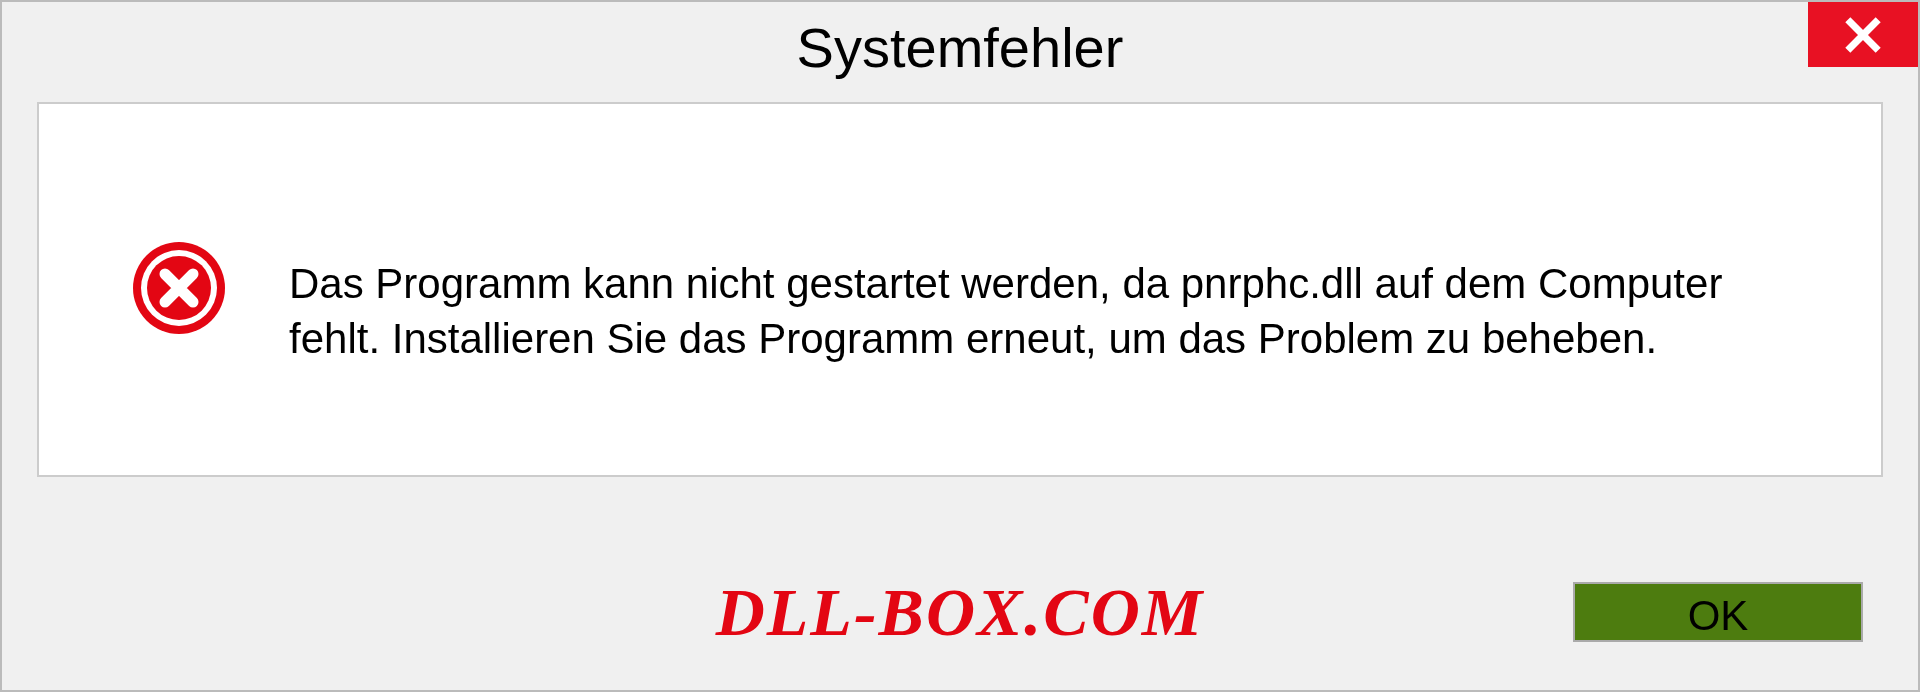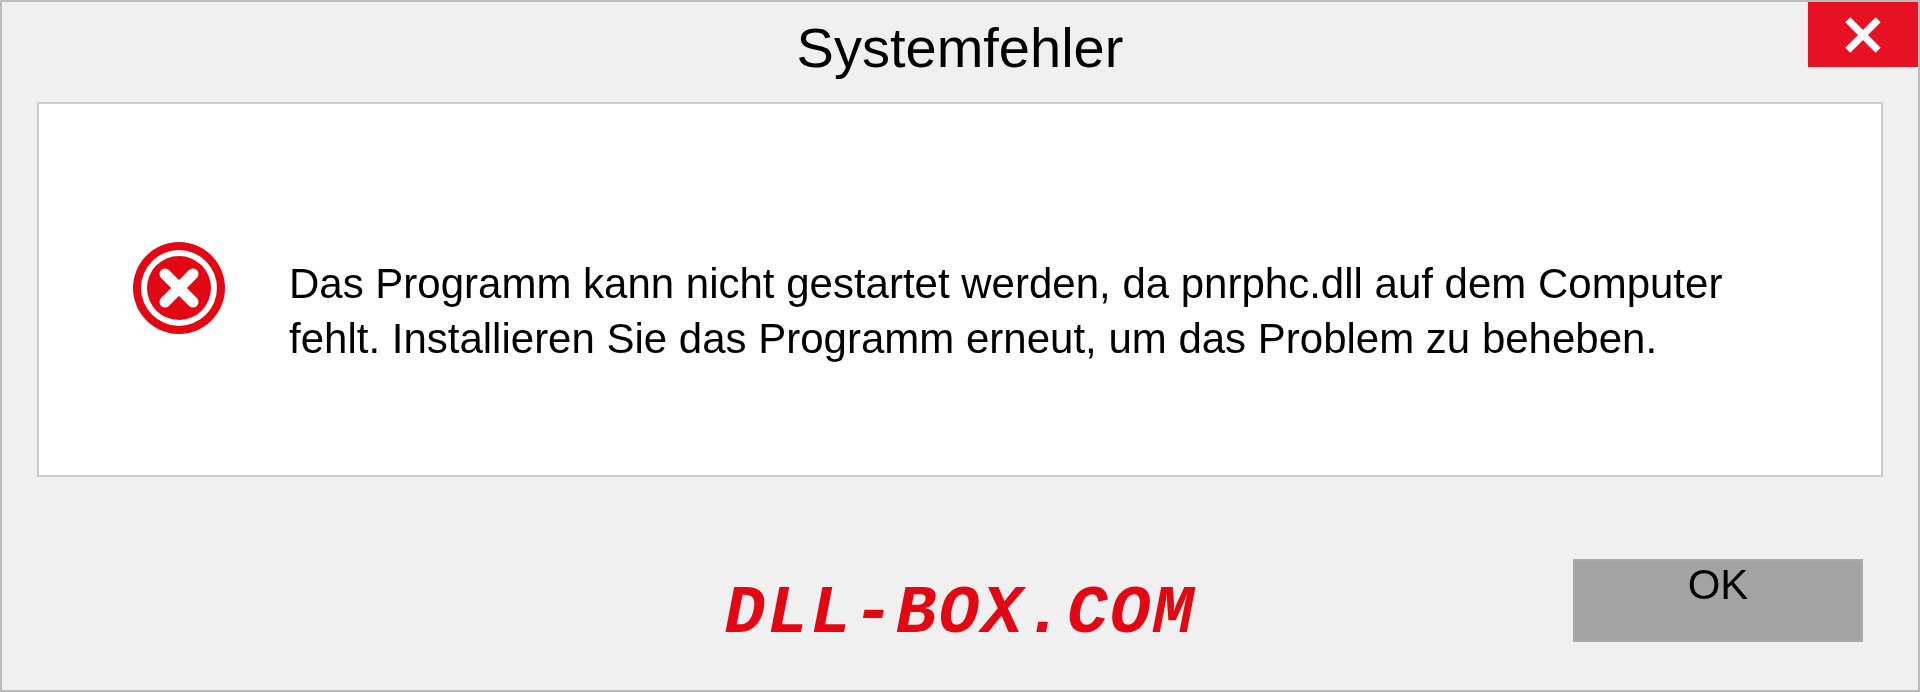--- a/index.html
+++ b/index.html
@@ -75,34 +75,34 @@
     .watermark {
       position: absolute;
       left: 50%;
       transform: translateX(-50%);
       bottom: 35px;
       font-size: 68px;
       font-weight: 800;
       font-style: italic;
       color: #e30613;
       letter-spacing: 2px;
-      font-family: Liberation Mono, monospace;
+      font-family: Liberation Serif, serif;
     }
     .ok-btn {
       position: absolute;
       right: 55px;
       bottom: 45px;
       width: 290px;
-      height: 83px;
-      background: #a3a3a3;
+      height: 60px;
+      background: #4d7c0f;
       border: 2px solid #aaa;
       font-size: 42px;
       color: #000;
       display: flex;
-      align-items: flex-start;
+      align-items: flex-end;
       justify-content: center;
       cursor: pointer;
       font-family: "Segoe UI", Arial, sans-serif;
     }
   </style>
 </head>
 <body>
 
 <div class="titlebar">
   <div class="title">Systemfehler</div>

